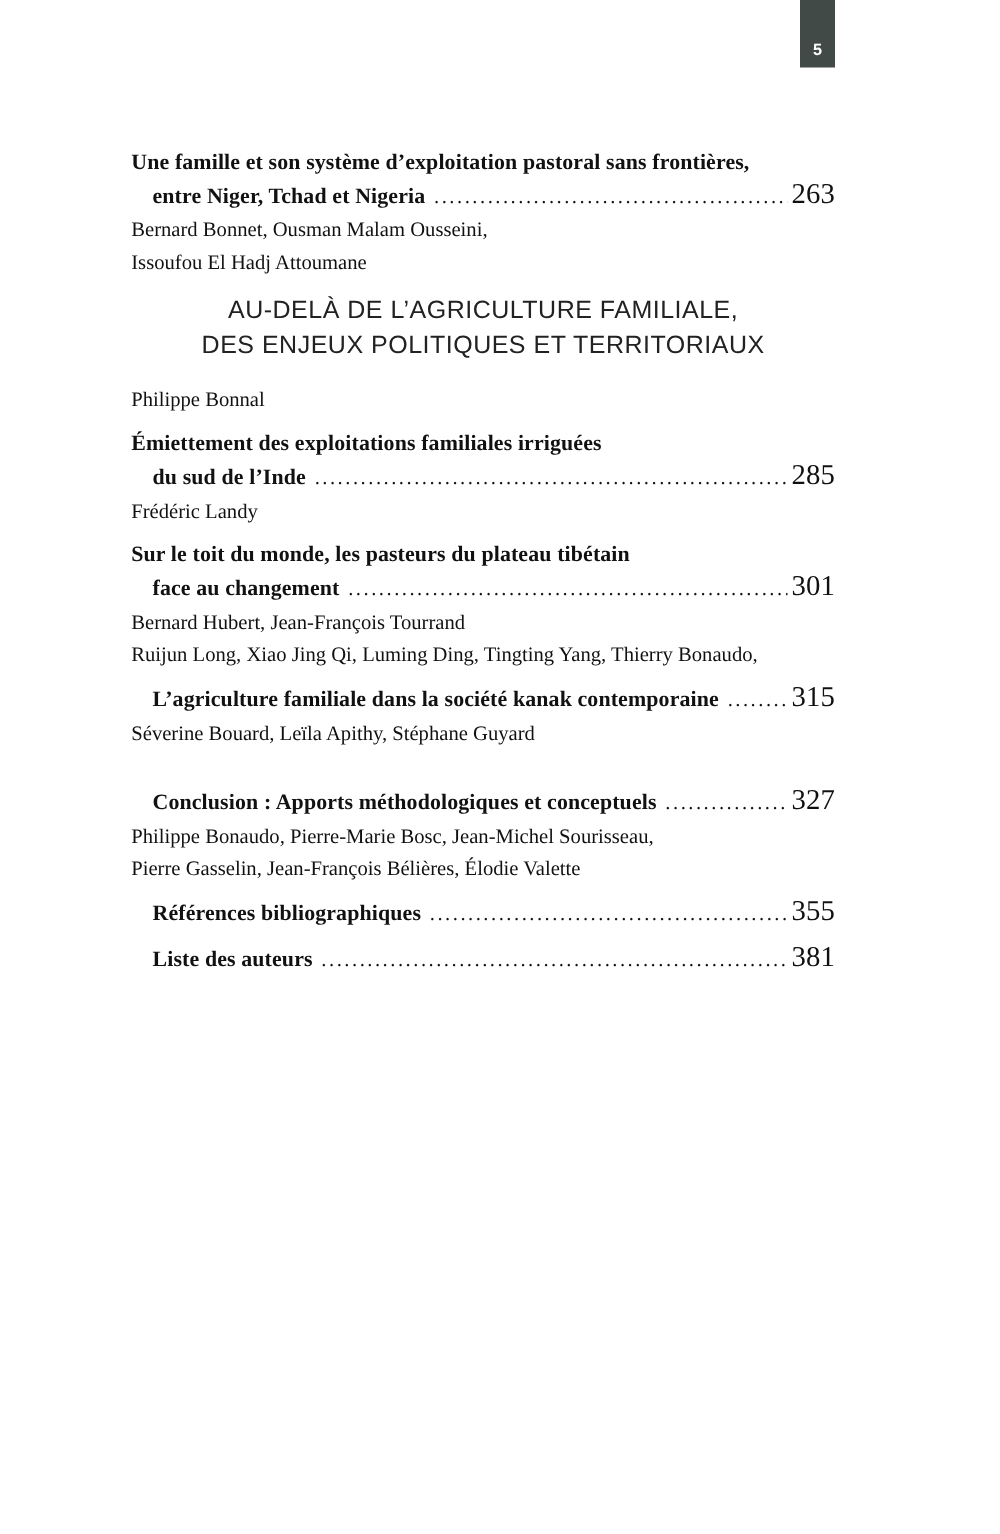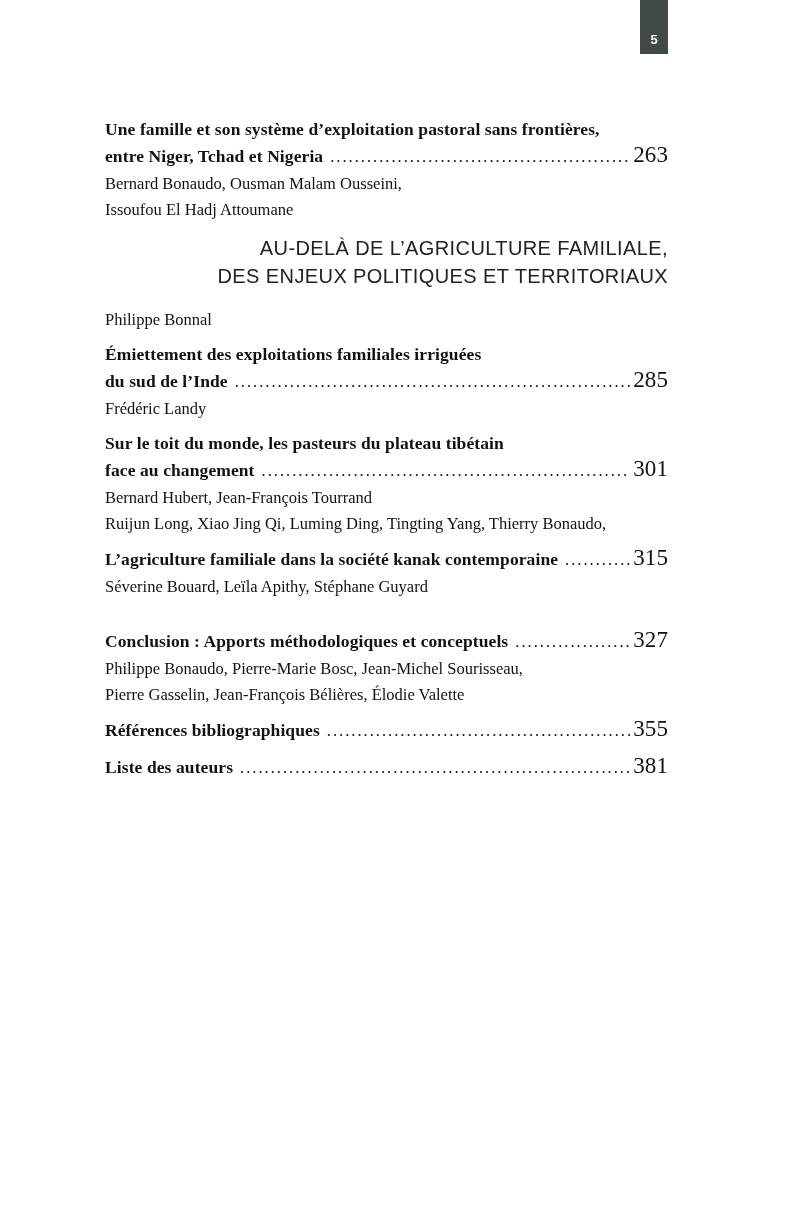--- a/index.html
+++ b/index.html
@@ -45,20 +45,21 @@
   }
   .title-line {
     font-size: 17.5px;
     line-height: 26px;
     font-weight: bold;
     letter-spacing: 0.1px;
   }
   .leader-line {
     display: flex;
     align-items: baseline;
+    margin-left: 17px;
   }
   .leader-line .title-text {
     white-space: nowrap;
   }
   .dots {
     flex: 1;
     overflow: hidden;
     white-space: nowrap;
     margin: 0 3px 0 7px;
     font-weight: normal;
@@ -79,21 +80,21 @@
     line-height: 25px;
     font-weight: normal;
     margin-top: 1px;
   }
   .section-heading {
     font-family: "Liberation Sans", sans-serif;
     font-size: 20px;
     line-height: 28px;
     font-weight: 400;
     letter-spacing: 0.4px;
-    text-align: right;
+    text-align: center;
     color: #222222;
     margin: 12px 0 17px 0;
   }
   .gap-top {
     margin-top: 28px;
   }
 </style>
 </head>
 <body>
 
@@ -105,21 +106,21 @@
 
   <div class="content">
 
     <div class="toc-entry">
       <div class="title-line">Une famille et son système d’exploitation pastoral sans frontières,</div>
       <div class="title-line leader-line">
         <span class="title-text">entre Niger, Tchad et Nigeria</span>
         <span class="dots"></span>
         <span class="pageno">263</span>
       </div>
-      <div class="authors">Bernard Bonaudo, Ousman Malam Ousseini,</div>
+      <div class="authors">Bernard Bonnet, Ousman Malam Ousseini,</div>
       <div class="authors">Issoufou El Hadj Attoumane</div>
     </div>
 
     <div class="section-heading">
       <div>AU-DELÀ DE L’AGRICULTURE FAMILIALE,</div>
       <div>DES ENJEUX POLITIQUES ET TERRITORIAUX</div>
     </div>
 
     <div class="toc-entry">
       <div class="authors">Philippe Bonnal</div>

